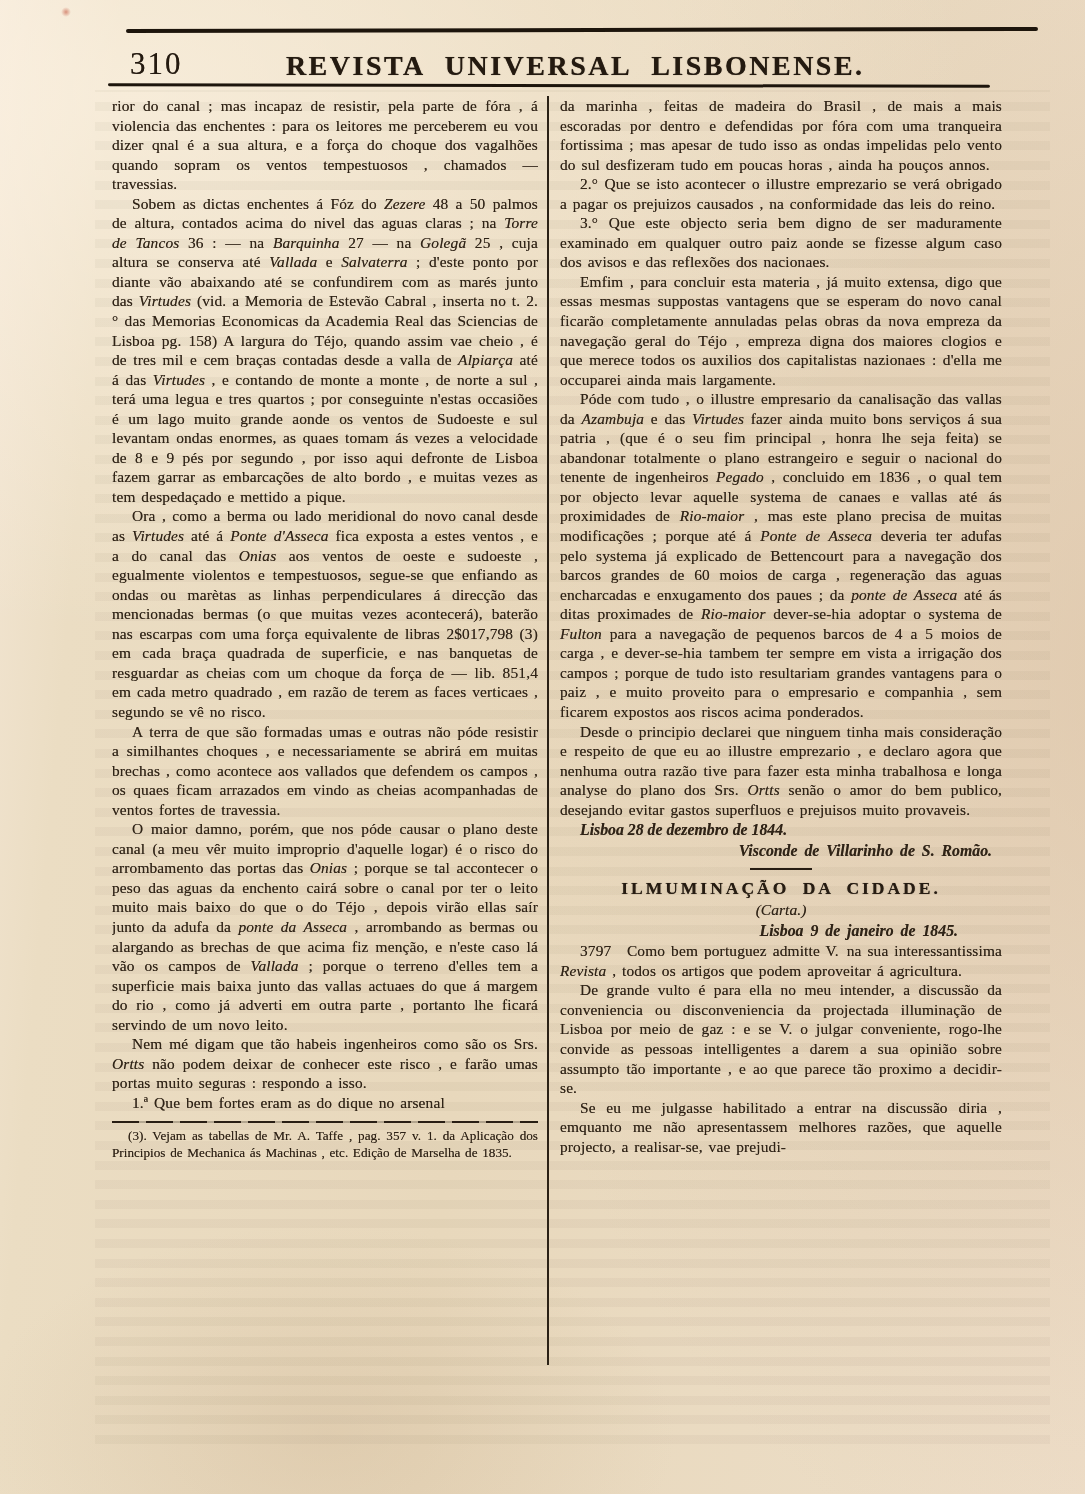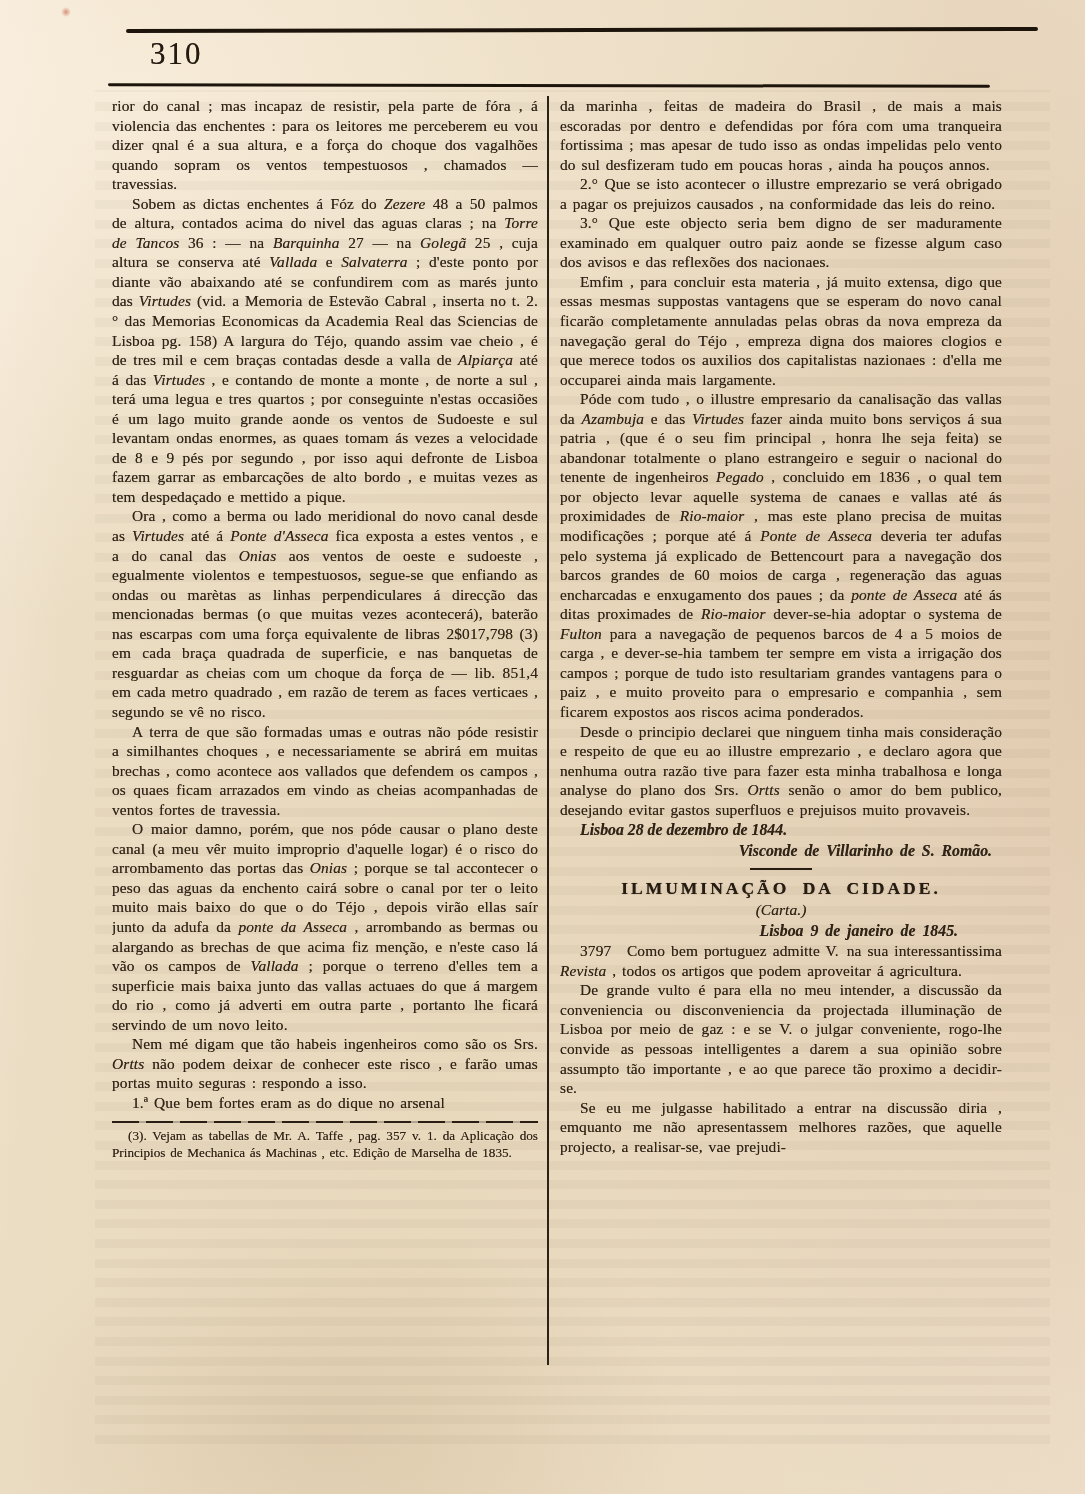--- a/index.html
+++ b/index.html
@@ -21,22 +21,22 @@
   .bleed{
     position:absolute;left:95px;top:90px;right:35px;bottom:50px;
     background:repeating-linear-gradient(0deg, rgba(108,96,72,.05) 0 9px, transparent 9px 19.6px);
     filter:blur(.7px);
     pointer-events:none;
   }
   .rule{position:absolute;background:#1d150c;border-radius:3px;}
   .rule-top{left:126px;top:28px;width:912px;height:4px;transform:rotate(-.14deg);}
   .rule-mid{left:108px;top:84px;width:882px;height:3px;transform:rotate(.1deg);}
   .header-row{
-    position:absolute;left:128px;top:36px;width:890px;height:46px;
-    display:flex;align-items:flex-start;
+    position:absolute;left:108px;top:36px;width:890px;height:46px;
+    display:flex;align-items:flex-end;
   }
   .page-number{
     font-size:31px;letter-spacing:2px;margin-left:22px;color:#241a10;
     text-shadow:0 0 .6px rgba(36,26,16,.7);
   }
   .journal-title{
     flex:1;text-align:center;font-weight:bold;font-size:28px;
     letter-spacing:2.5px;word-spacing:11px;color:#241a10;
     text-shadow:0 0 .7px rgba(36,26,16,.8);
     margin-right:30px;
@@ -89,20 +89,21 @@
     text-shadow:0 0 .5px rgba(45,33,21,.6);
   }
 </style>
 </head>
 <body>
 
 <div class="page">
   <div class="rule rule-top"></div>
   <div class="header-row">
     <span class="page-number">310</span>
+    <span class="journal-title">REVISTA UNIVERSAL LISBONENSE.</span>
   </div>
   <div class="rule rule-mid"></div>
 
   <div class="columns">
     <div class="col" id="col-left">
         <p class="para">rior do canal ; mas incapaz de resistir, pela parte de fóra , á violencia das enchentes : para os leitores me perceberem eu vou dizer qnal é a sua altura, e a força do choque dos vagalhões quando sopram os ventos tempestuosos , chamados — travessias.</p>
         <p class="para indent">Sobem as dictas enchentes á Fóz do <i>Zezere</i> 48 a 50 palmos de altura, contados acima do nivel das aguas claras ; na <i>Torre de Tancos</i> 36 : — na <i>Barquinha</i> 27 — na <i>Golegã</i> 25 , cuja altura se conserva até <i>Vallada</i> e <i>Salvaterra</i> ; d'este ponto por diante vão abaixando até se confundirem com as marés junto das <i>Virtudes</i> (vid. a Memoria de Estevão Cabral , inserta no t. 2.° das Memorias Economicas da Academia Real das Sciencias de Lisboa pg. 158) A largura do Téjo, quando assim vae cheio , é de tres mil e cem braças contadas desde a valla de <i>Alpiarça</i> até á das <i>Virtudes</i> , e contando de monte a monte , de norte a sul , terá uma legua e tres quartos ; por conseguinte n'estas occasiões é um lago muito grande aonde os ventos de Sudoeste e sul levantam ondas enormes, as quaes tomam ás vezes a velocidade de 8 e 9 pés por segundo , por isso aqui defronte de Lisboa fazem garrar as embarcações de alto bordo , e muitas vezes as tem despedaçado e mettido a pique.</p>
         <p class="para indent">Ora , como a berma ou lado meridional do novo canal desde as <i>Virtudes</i> até á <i>Ponte d'Asseca</i> fica exposta a estes ventos , e a do canal das <i>Onias</i> aos ventos de oeste e sudoeste , egualmente violentos e tempestuosos, segue-se que enfiando as ondas ou marètas as linhas perpendiculares á direcção das mencionadas bermas (o que muitas vezes acontecerá), baterão nas escarpas com uma força equivalente de libras 2$017,798 (3) em cada braça quadrada de superficie, e nas banquetas de resguardar as cheias com um choque da força de — lib. 851,4 em cada metro quadrado , em razão de terem as faces verticaes , segundo se vê no risco.</p>
         <p class="para indent">A terra de que são formadas umas e outras não póde resistir a similhantes choques , e necessariamente se abrirá em muitas brechas , como acontece aos vallados que defendem os campos , os quaes ficam arrazados em vindo as cheias acompanhadas de ventos fortes de travessia.</p>
         <p class="para indent">O maior damno, porém, que nos póde causar o plano deste canal (a meu vêr muito improprio d'aquelle logar) é o risco do arrombamento das portas das <i>Onias</i> ; porque se tal accontecer o peso das aguas da enchento cairá sobre o canal por ter o leito muito mais baixo do que o do Téjo , depois virão ellas saír junto da adufa da <i>ponte da Asseca</i> , arrombando as bermas ou alargando as brechas de que acima fiz menção, e n'este caso lá vão os campos de <i>Vallada</i> ; porque o terreno d'elles tem a superficie mais baixa junto das vallas actuaes do que á margem do rio , como já adverti em outra parte , portanto lhe ficará servindo de um novo leito.</p>

